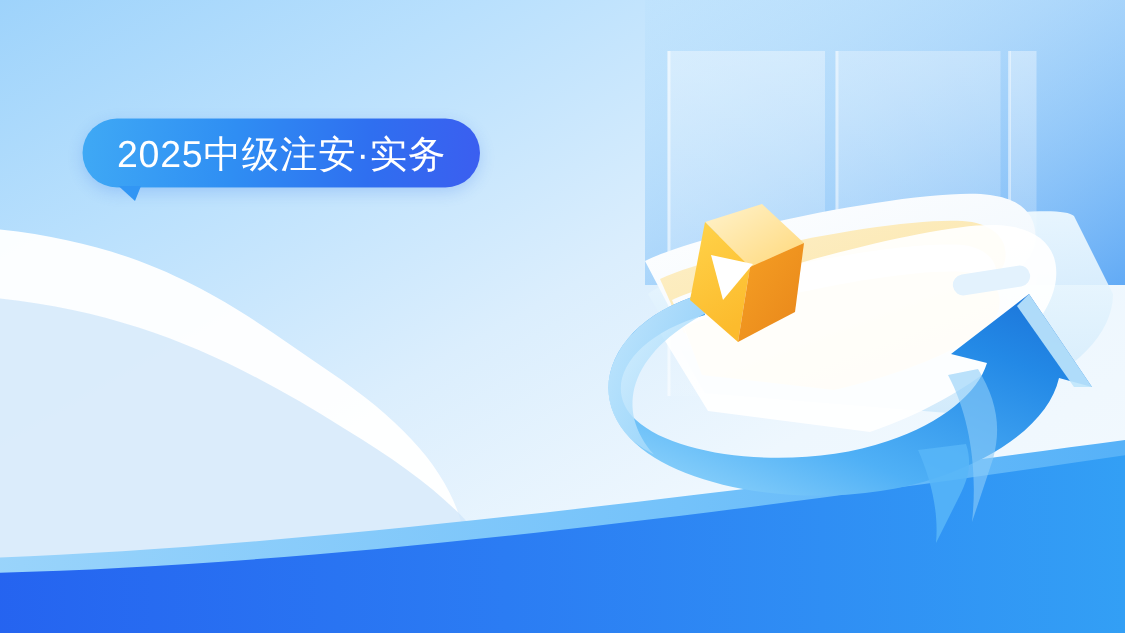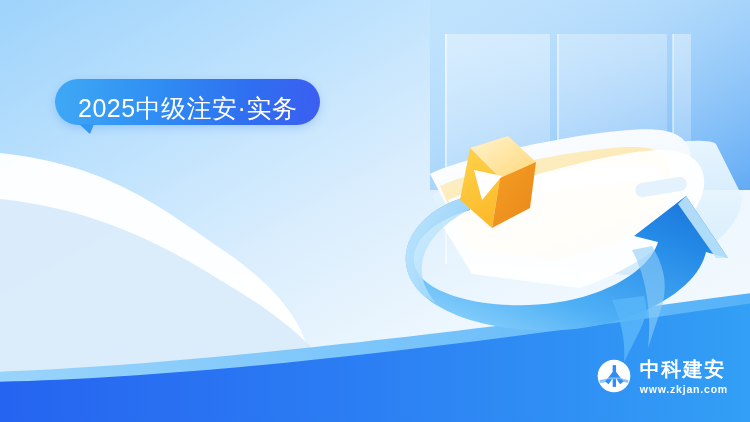--- a/index.html
+++ b/index.html
@@ -11,21 +11,21 @@
     position:relative;width:750px;height:422px;overflow:hidden;
     background:linear-gradient(150deg,#9ed3fb 0%,#b9e0fd 22%,#dbeefd 48%,#eef7fe 70%,#f4fafe 100%);
   }
   .layer{position:absolute;inset:0;}
   svg.layer{display:block;}
 
   
   #badge-wrap{position:absolute;left:55px;top:79px;}
   #badge{
     position:relative;
-    display:inline-flex;align-items:flex-end;justify-content:center;
+    display:inline-flex;align-items:center;justify-content:center;
     height:46px;padding:0 23px;border-radius:23px;
     background:linear-gradient(95deg,#3fa9f5 0%,#2f8ef3 38%,#2f6ff0 72%,#3b5ef0 100%);
     box-shadow:0 3px 10px rgba(45,110,230,.22);
   }
   #badge-text{
     color:#ffffff;font-size:25px;letter-spacing:.5px;white-space:nowrap;
     font-family:"Liberation Sans","DejaVu Sans",sans-serif;
   }
   #badge-tail{
     position:absolute;left:24px;bottom:-9px;width:0;height:0;
@@ -209,28 +209,14 @@
   </svg>
 
   <div id="badge-wrap">
     <div id="badge">
       <span id="badge-text">2025中级注安·实务</span>
       <span id="badge-tail"></span>
     </div>
   </div>
 
 
-  <div id="logo">
-    <svg id="logo-mark" viewBox="0 0 100 100">
-      <circle cx="50" cy="50" r="48" fill="#ffffff"></circle>
-      <path d="M8 62 C 26 60, 40 54, 52 42 C 64 54, 78 60, 92 62 L 92 70 C 74 68, 60 60, 52 52 C 42 62, 26 70, 8 70 Z" fill="#2f8ef3" opacity=".55"></path>
-      <path d="M46 18 L 56 18 L 56 82 L 46 82 Z" fill="#2f8ef3"></path>
-      <path d="M46 38 L 24 66 L 34 74 L 52 48 Z" fill="#2f8ef3"></path>
-      <path d="M56 38 L 78 66 L 68 74 L 50 48 Z" fill="#2f8ef3"></path>
-      <path d="M18 54 L 84 54 L 84 60 L 18 60 Z" fill="#ffffff" opacity=".35"></path>
-    </svg>
-    <div id="logo-words">
-      <span id="logo-name">中科建安</span>
-      <span id="logo-url">www.zkjan.com</span>
-    </div>
-  </div>
 
 </div>
 
 </body></html>

